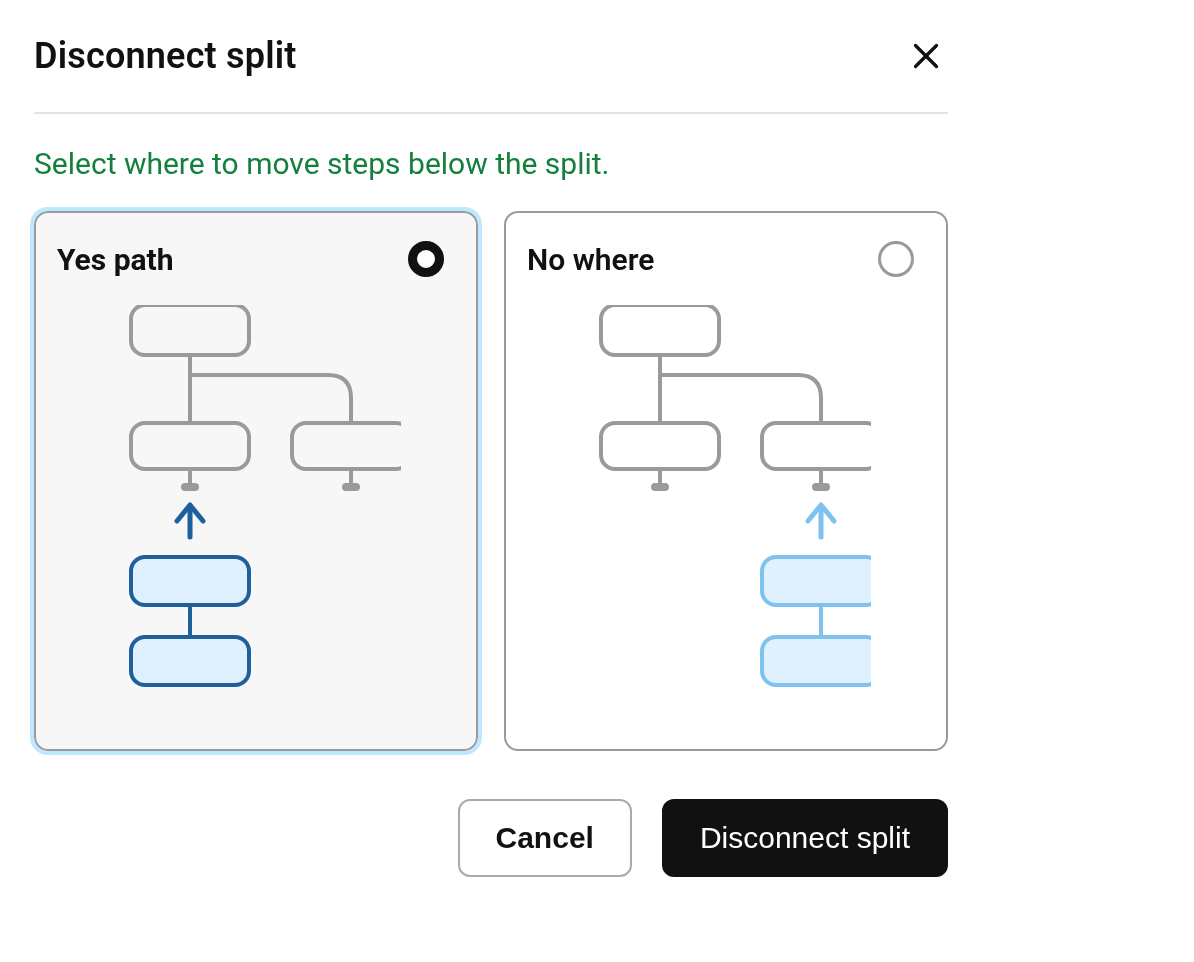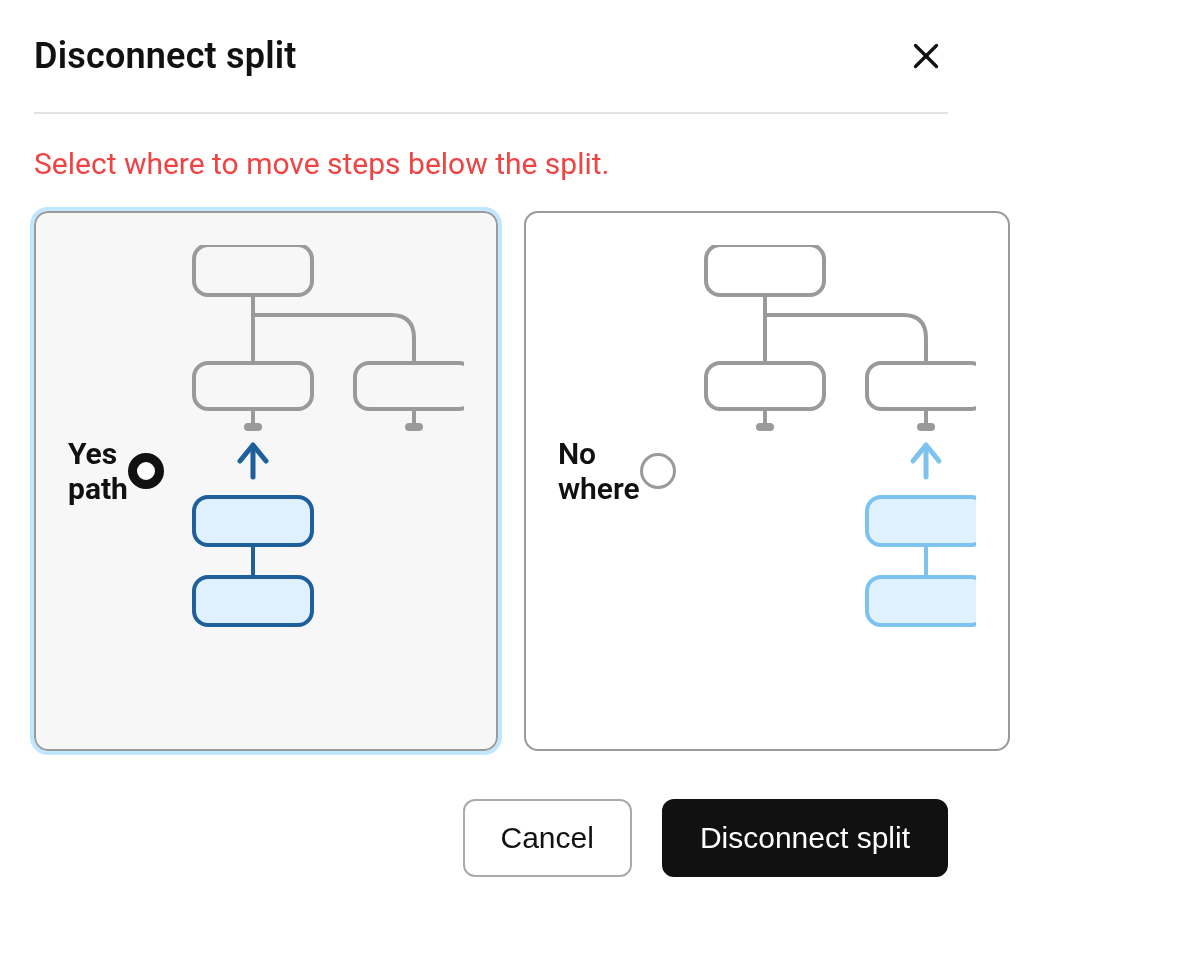--- a/index.html
+++ b/index.html
@@ -31,38 +31,38 @@
       background: none;
       border: none;
       cursor: pointer;
       padding: 4px;
       line-height: 0;
     }
     .close-icon svg { width: 36px; height: 36px; }
     .subtitle {
       font-size: 30px;
       font-weight: 400;
-      color: #ef4444;
+      color: #15803d;
       margin-top: 32px;
       margin-bottom: 30px;
     }
     .option-grid {
       display: grid;
       grid-template-columns: 1fr 1fr;
       gap: 26px;
     }
     .option-card {
       border: 2px solid #9a9a9a;
       border-radius: 14px;
-      padding: 28px 32px 24px 32px;
+      padding: 28px 32px 24px 21px;
       cursor: pointer;
       background: #fff;
       min-height: 540px;
       display: flex;
-      flex-direction: row;
+      flex-direction: column;
     }
     .option-card.selected {
       background: #f7f7f7;
       outline: 4px solid #bfe7ff;
       outline-offset: 0;
     }
     .card-header {
       display: flex;
       align-items: center;
       justify-content: space-between;
@@ -105,20 +105,21 @@
       font-weight: 500;
       padding: 20px 36px;
       border-radius: 12px;
       cursor: pointer;
       border: 2px solid transparent;
     }
     .btn-secondary {
       background: #fff;
       color: #111;
       border-color: #aaa;
+      font-weight: bold;
     }
     .btn-primary {
       background: #111;
       color: #fff;
       border-color: #111;
     }
   </style>
 </head>
 <body>
 

